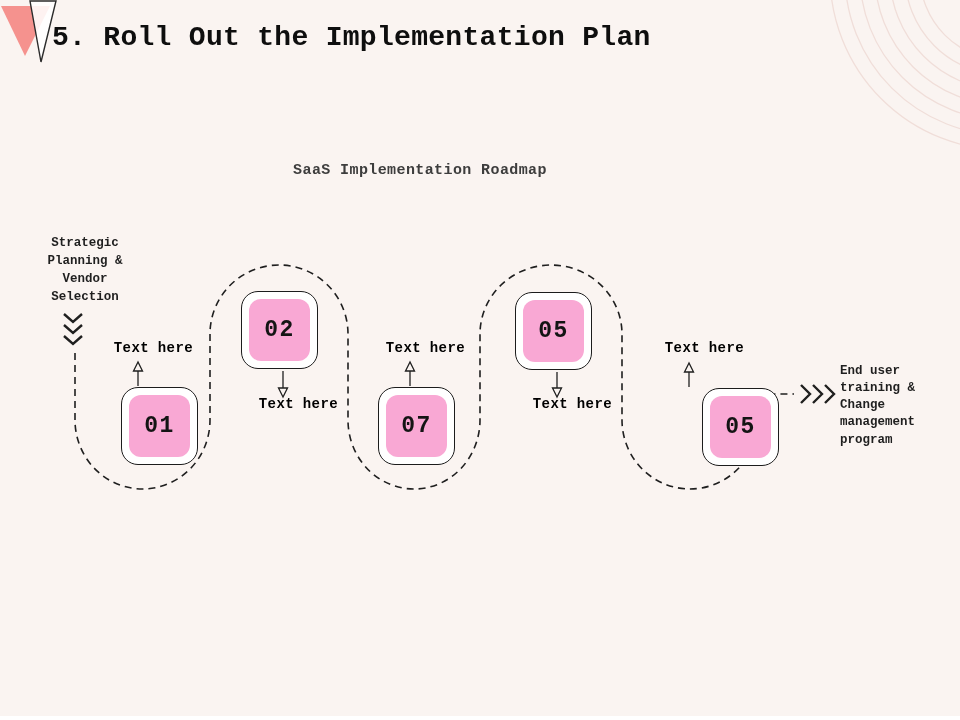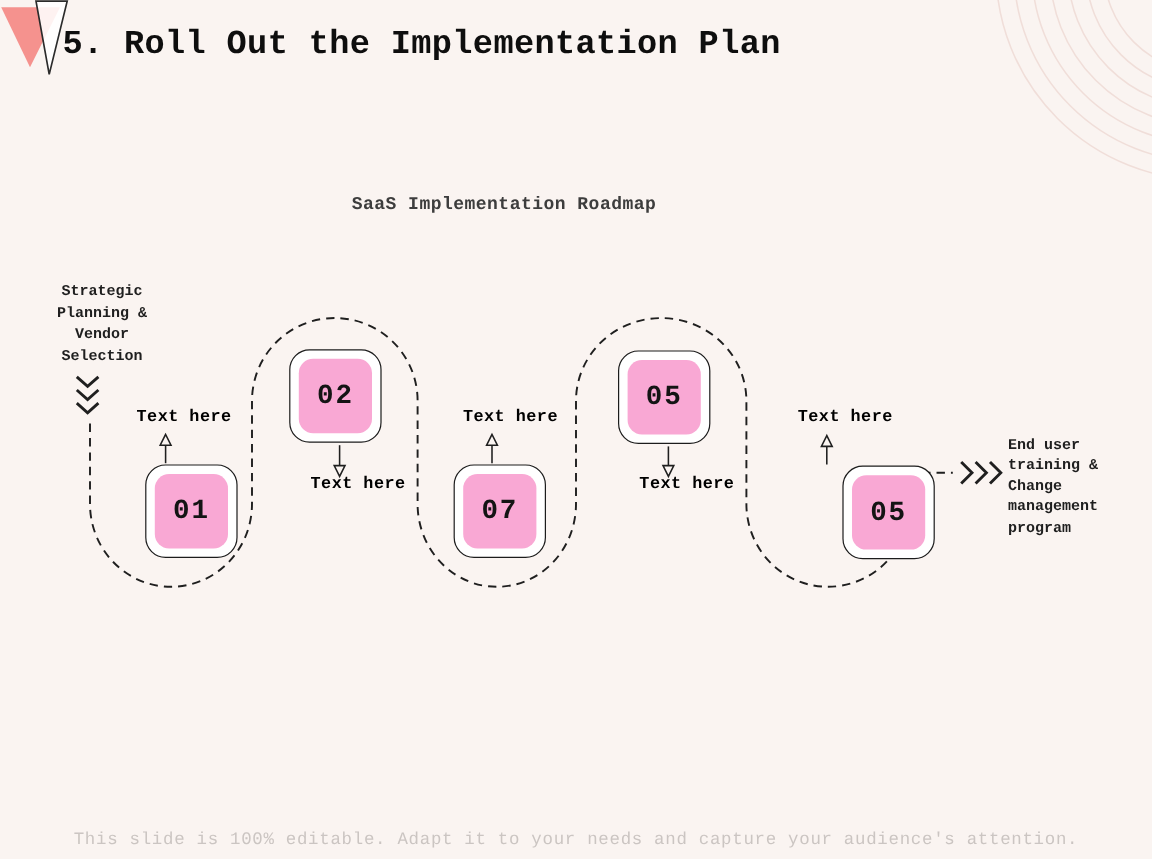--- a/index.html
+++ b/index.html
@@ -125,15 +125,14 @@
       <span class="step-number">05</span>
     </div>
   </div>
 
   <div class="abs text-here label-1">Text here</div>
   <div class="abs text-here label-2">Text here</div>
   <div class="abs text-here label-3">Text here</div>
   <div class="abs text-here label-4">Text here</div>
   <div class="abs text-here label-5">Text here</div>
 
-  <div class="abs footer">This slide is 100% editable. Adapt it to your needs and capture your audience's attention.</div>
 
 </div>
 
 </body></html>

